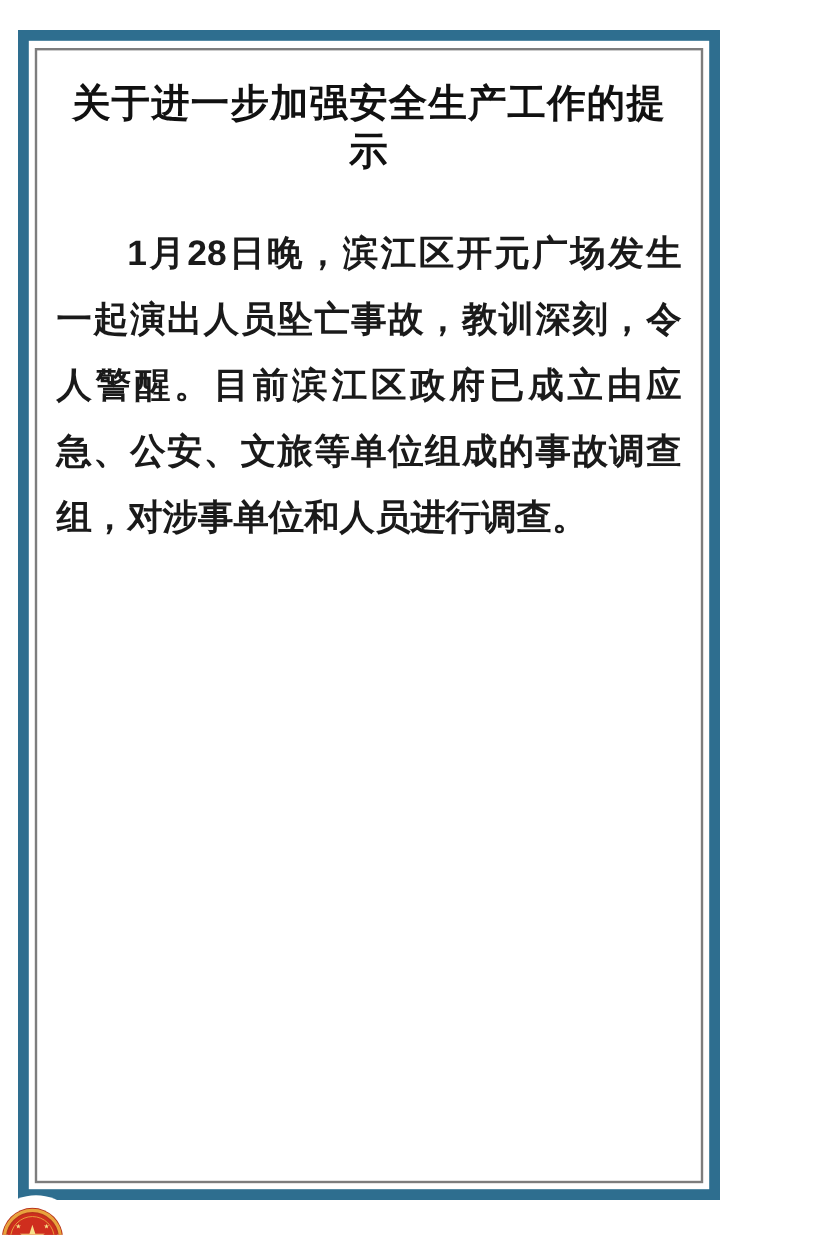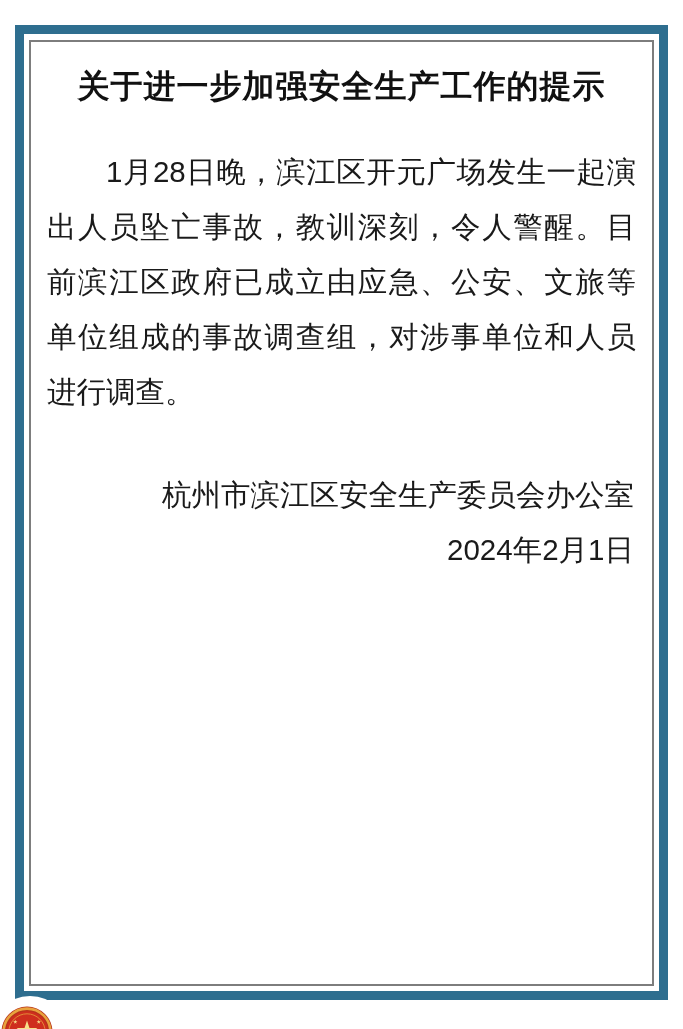--- a/index.html
+++ b/index.html
@@ -11,21 +11,21 @@
     height: 1029px;
     position: relative;
     overflow: hidden;
     background: #ffffff;
     font-family: "Liberation Sans", "DejaVu Sans", sans-serif;
   }
   .frame {
     position: absolute;
     left: 15px;
     top: 25px;
-    width: 653px;
+    width: 585px;
     height: 975px;
     border: 9px solid #2e6e8f;
     box-sizing: border-box;
     background: #ffffff;
   }
   .inner {
     position: absolute;
     left: 5px;
     top: 6px;
     right: 5px;
@@ -44,20 +44,21 @@
     color: #111111;
     line-height: 40px;
   }
   .body-text p {
     margin: 0 0 20px 0;
     font-size: 29.5px;
     line-height: 55px;
     color: #1a1a1a;
     text-align: justify;
     text-indent: 2em;
+    font-weight: bold;
   }
   .sign-block {
     margin-top: 48px;
     text-align: right;
     font-size: 29.5px;
     line-height: 55px;
     color: #1a1a1a;
     padding-right: 2px;
   }
   .emblem-halo {
@@ -82,24 +83,20 @@
 
 <div class="frame">
   <div class="inner">
 
     <h1 class="doc-title">关于进一步加强安全生产工作的提示</h1>
 
     <div class="body-text">
       <p>1月28日晚，滨江区开元广场发生一起演出人员坠亡事故，教训深刻，令人警醒。目前滨江区政府已成立由应急、公安、文旅等单位组成的事故调查组，对涉事单位和人员进行调查。</p>
     </div>
 
-    <div class="sign-block">
-      <div>杭州市滨江区安全生产委员会办公室</div>
-      <div>2024年2月1日</div>
-    </div>
 
   </div>
 </div>
 
 <div class="emblem-halo"></div>
 
 <svg class="emblem" viewBox="0 0 100 100">
   <circle cx="50" cy="50" r="49" fill="#b8321c"></circle>
   <circle cx="50" cy="50" r="45" fill="none" stroke="#e8a33d" stroke-width="5"></circle>
   <circle cx="50" cy="50" r="40" fill="#cf2e1e"></circle>

